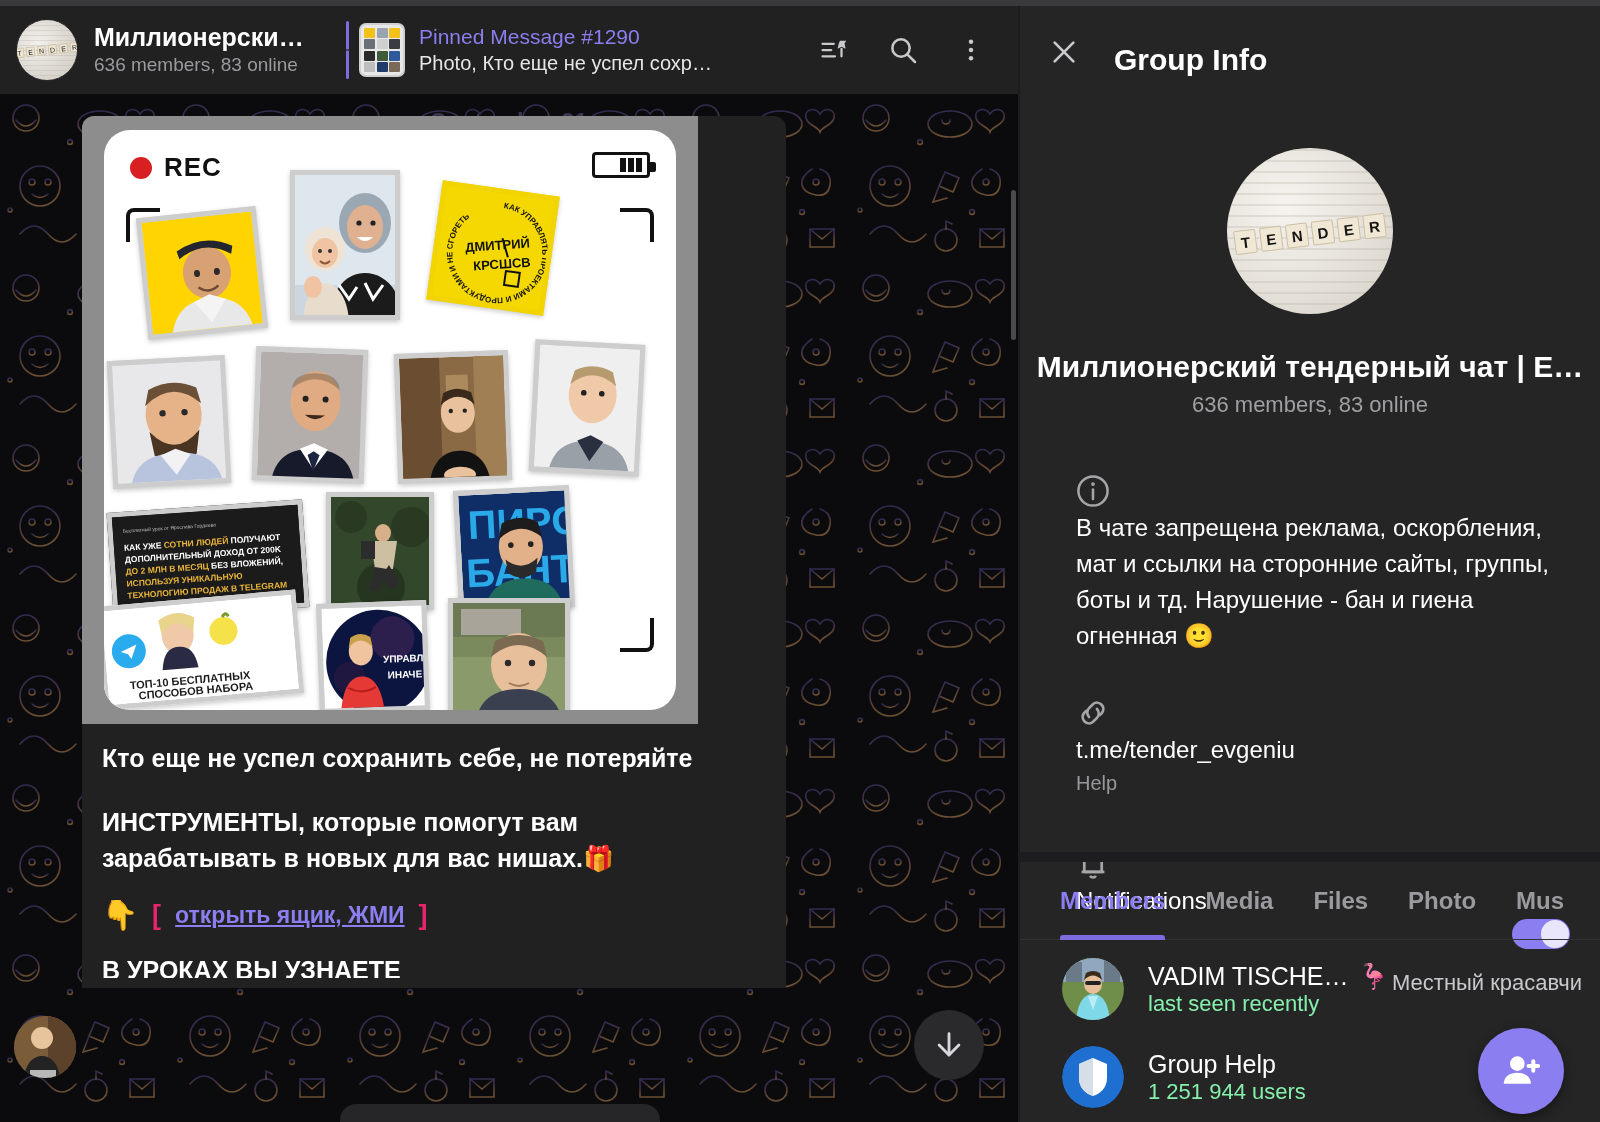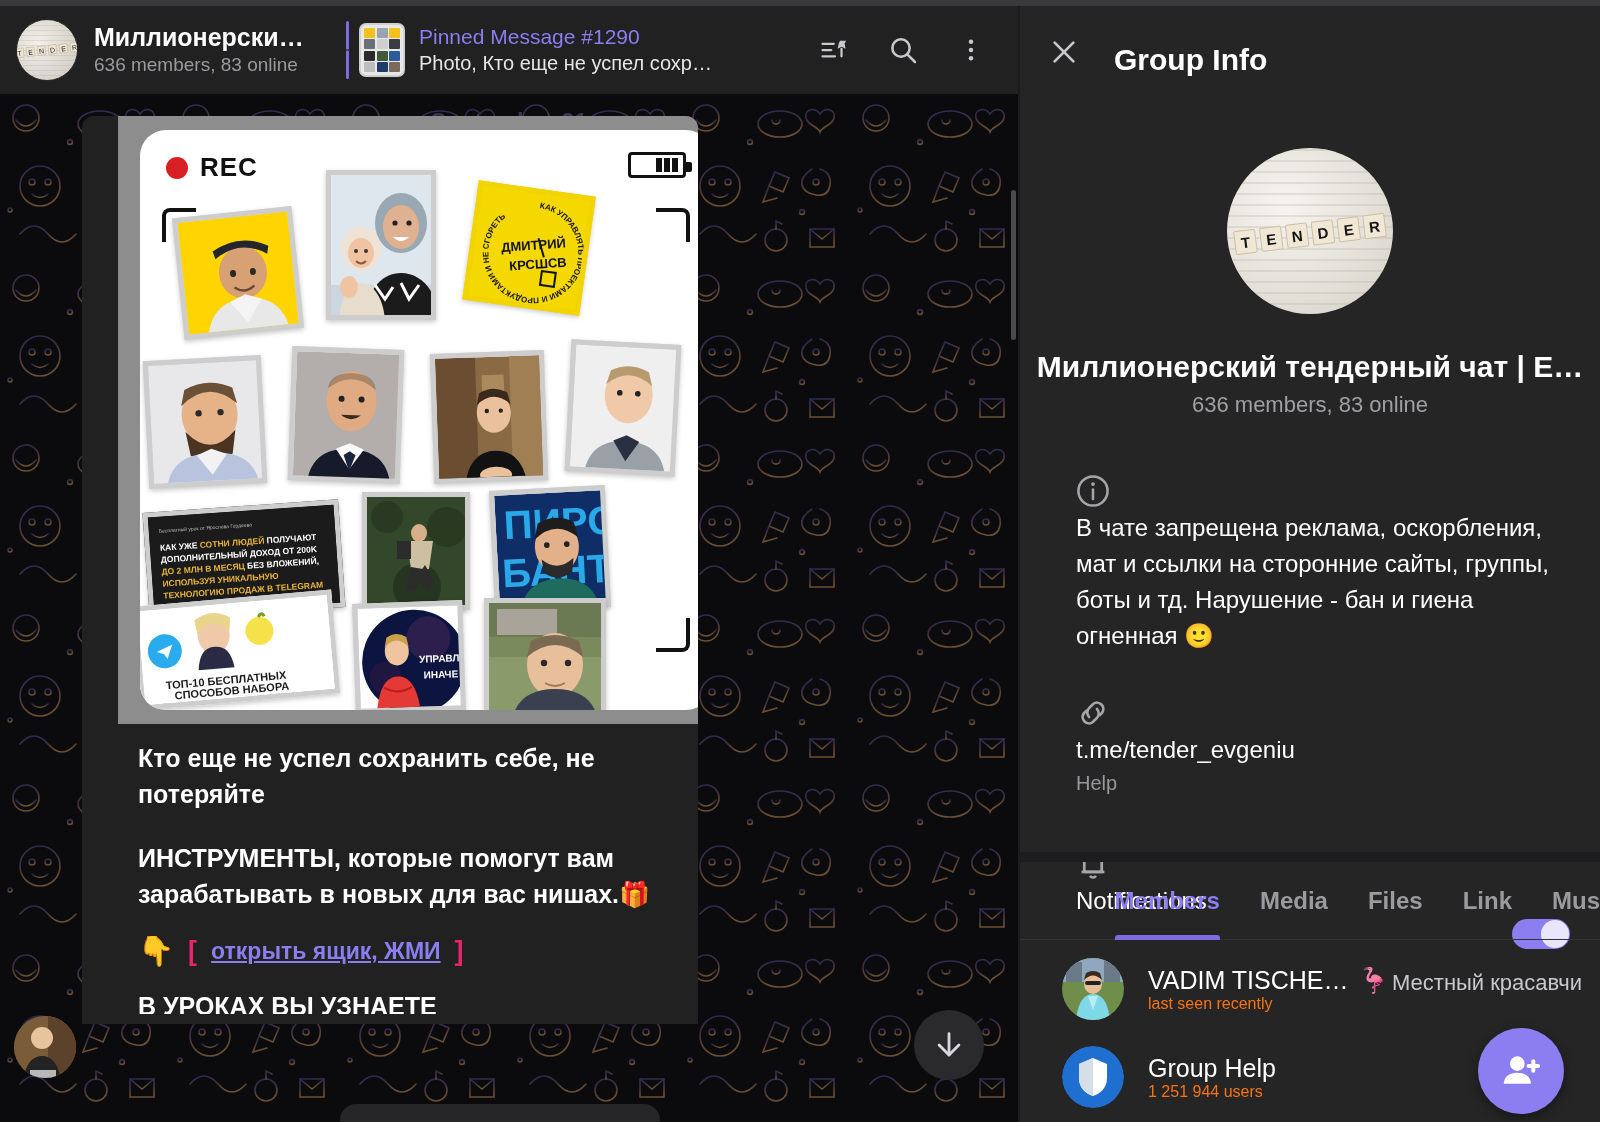--- a/index.html
+++ b/index.html
@@ -58,21 +58,21 @@
 
   
   .chat-body { position:absolute; top:88px; left:0; width:1018px; height:1028px;
       background:#0b0b0d; overflow:hidden; }
   .doodle { position:absolute; inset:0; opacity:1; }
 
   .date-chip { position:absolute; top:14px; left:0; width:1018px; text-align:center;
      color:#3a3650; font-size:24px; font-weight:bold; }
 
   .msg-wrap { position:absolute; left:82px; top:22px; width:616px; }
-  .bubble { width:616px; background:#212121; border-radius:12px 12px 0 0; overflow:hidden;padding-left:36px; }
+  .bubble { width:704px; background:#212121; border-radius:12px 12px 0 0; overflow:hidden; }
   .collage { width:616px; height:608px; background:#8d8d8d; position:relative; }
   .phone {
     position:absolute; left:22px; top:14px; width:572px; height:580px;
     background:#fff; border-radius:26px; overflow:hidden;
   }
   .rec { position:absolute; left:26px; top:22px; display:flex; align-items:center; gap:12px; }
   .rec .dot { width:22px; height:22px; border-radius:50%; background:#d81f22; }
   .rec .lbl { font-size:26px; font-weight:bold; color:#111; letter-spacing:1px; }
   .batt { position:absolute; right:26px; top:22px; width:58px; height:26px;
      border:3px solid #111; border-radius:4px; }
@@ -136,30 +136,30 @@
   .irow .body { flex:1 1 auto; padding-left:12px; }
   .irow .val { color:#fff; font-size:24px; line-height:36px; }
   .irow .lab { color:#98989c; font-size:20px; margin-top:4px; }
   .irow.center { align-items:flex-start; }
   .toggle { margin-left:auto; width:58px; height:30px; border-radius:16px; background:#8b7ef0; position:relative; cursor:pointer;}
   .toggle i { position:absolute; right:1px; top:1px; width:28px; height:28px; border-radius:50%; background:#e9e6fb;}
 
   .divider-bar { position:absolute; left:0; top:846px; width:580px; height:10px; background:#1d1d1f; }
 
   .tabs { position:absolute; top:856px; left:0; width:580px; height:78px; display:flex; align-items:center;
-     padding-left:40px; gap:40px; border-bottom:1px solid #323234;justify-content:flex-end; }
+     padding-left:40px; gap:40px; border-bottom:1px solid #323234; }
   .tab { color:#9b9b9f; font-size:24px; font-weight:bold; position:relative; height:78px; display:flex; align-items:center; cursor:pointer;}
   .tab.active { color:#8b7ef0; }
   .tab.active:after { content:""; position:absolute; left:0; right:0; bottom:0; height:5px; background:#7d6ce0; border-radius:3px 3px 0 0;}
 
   .member { position:absolute; left:0; width:580px; display:flex; align-items:center; padding-left:42px; }
   .m-av { width:62px; height:62px; border-radius:50%; flex:0 0 auto; overflow:hidden; position:relative;}
   .m-info { margin-left:24px; }
   .m-name { color:#fff; font-size:25px; display:flex; align-items:center; gap:10px;}
-  .m-sub { color:#f97316; font-size:16px; }
+  .m-sub { color:#86efac; font-size:22px; }
   .m-badge { color:#c9c9cd; font-size:22px; position:absolute; left:372px; top:12px; white-space:nowrap;}
   .add-fab { position:absolute; left:458px; top:1022px; width:86px; height:86px; border-radius:50%;
      background:#8b7ef0; display:flex; align-items:center; justify-content:center; cursor:pointer;
      box-shadow:0 4px 12px rgba(0,0,0,.4); }
 </style>
 </head>
 <body>
 
 <div id="app">
 
@@ -624,21 +624,21 @@
           </div>
       </div>
     </div>
 
     <div class="divider-bar"></div>
 
     <div class="tabs">
       <div class="tab active">Members</div>
       <div class="tab">Media</div>
       <div class="tab">Files</div>
-      <div class="tab">Link</div>
+      <div class="tab">Photo</div>
       <div class="tab">Mus</div>
     </div>
 
     <div class="member" style="top:952px">
       <div class="m-av">
         <svg width="62" height="62" viewBox="0 0 62 62">
           <rect width="62" height="62" fill="#6f8e4a"></rect>
           <rect y="0" width="62" height="24" fill="#8fa8c0"></rect>
           <rect x="4" y="4" width="16" height="20" fill="#6b7a88"></rect>
             <rect x="42" y="2" width="16" height="22" fill="#6b7a88"></rect>

